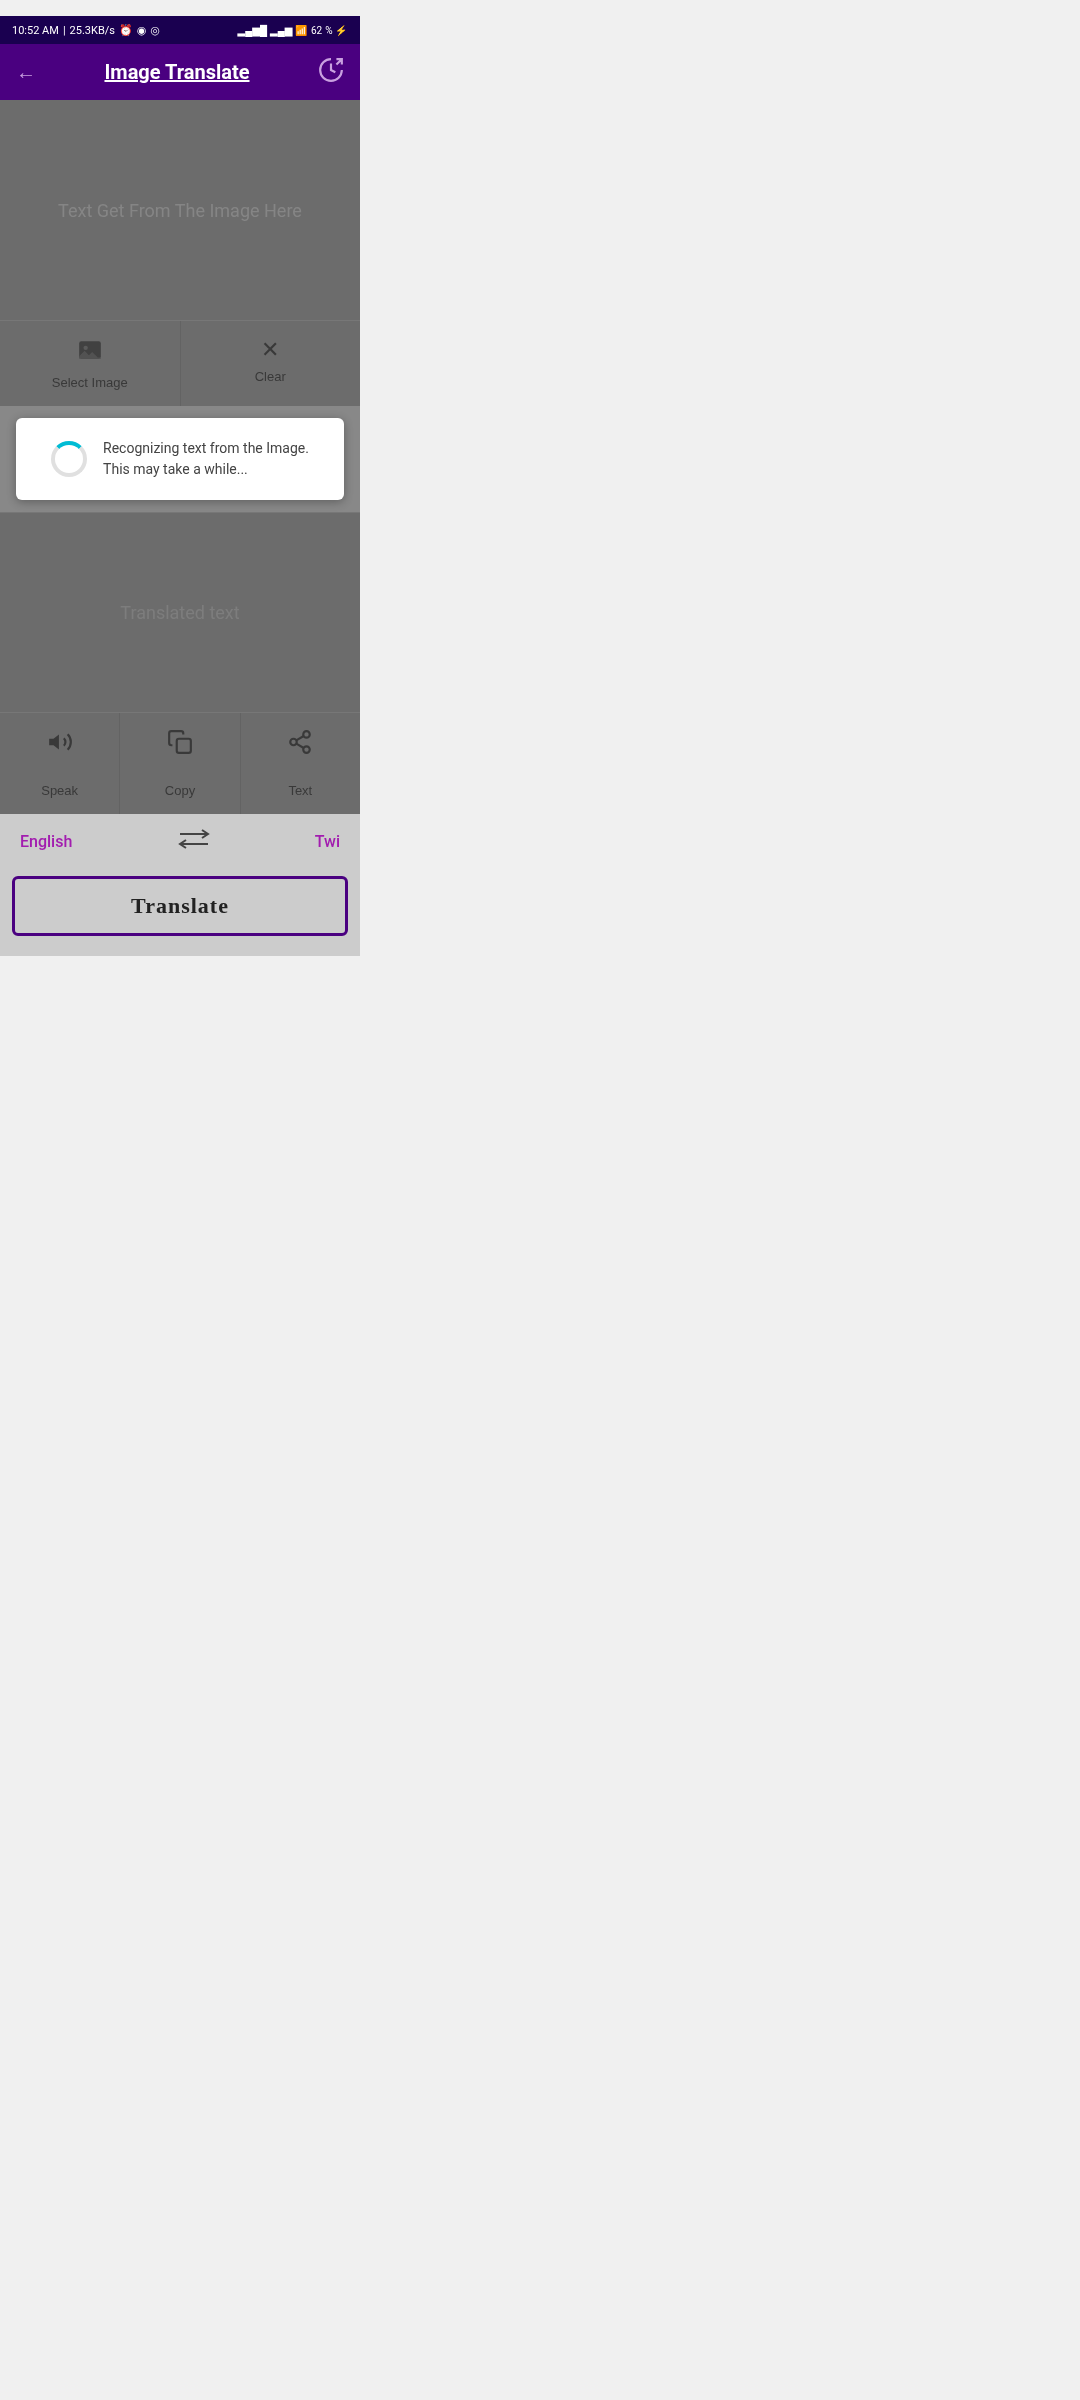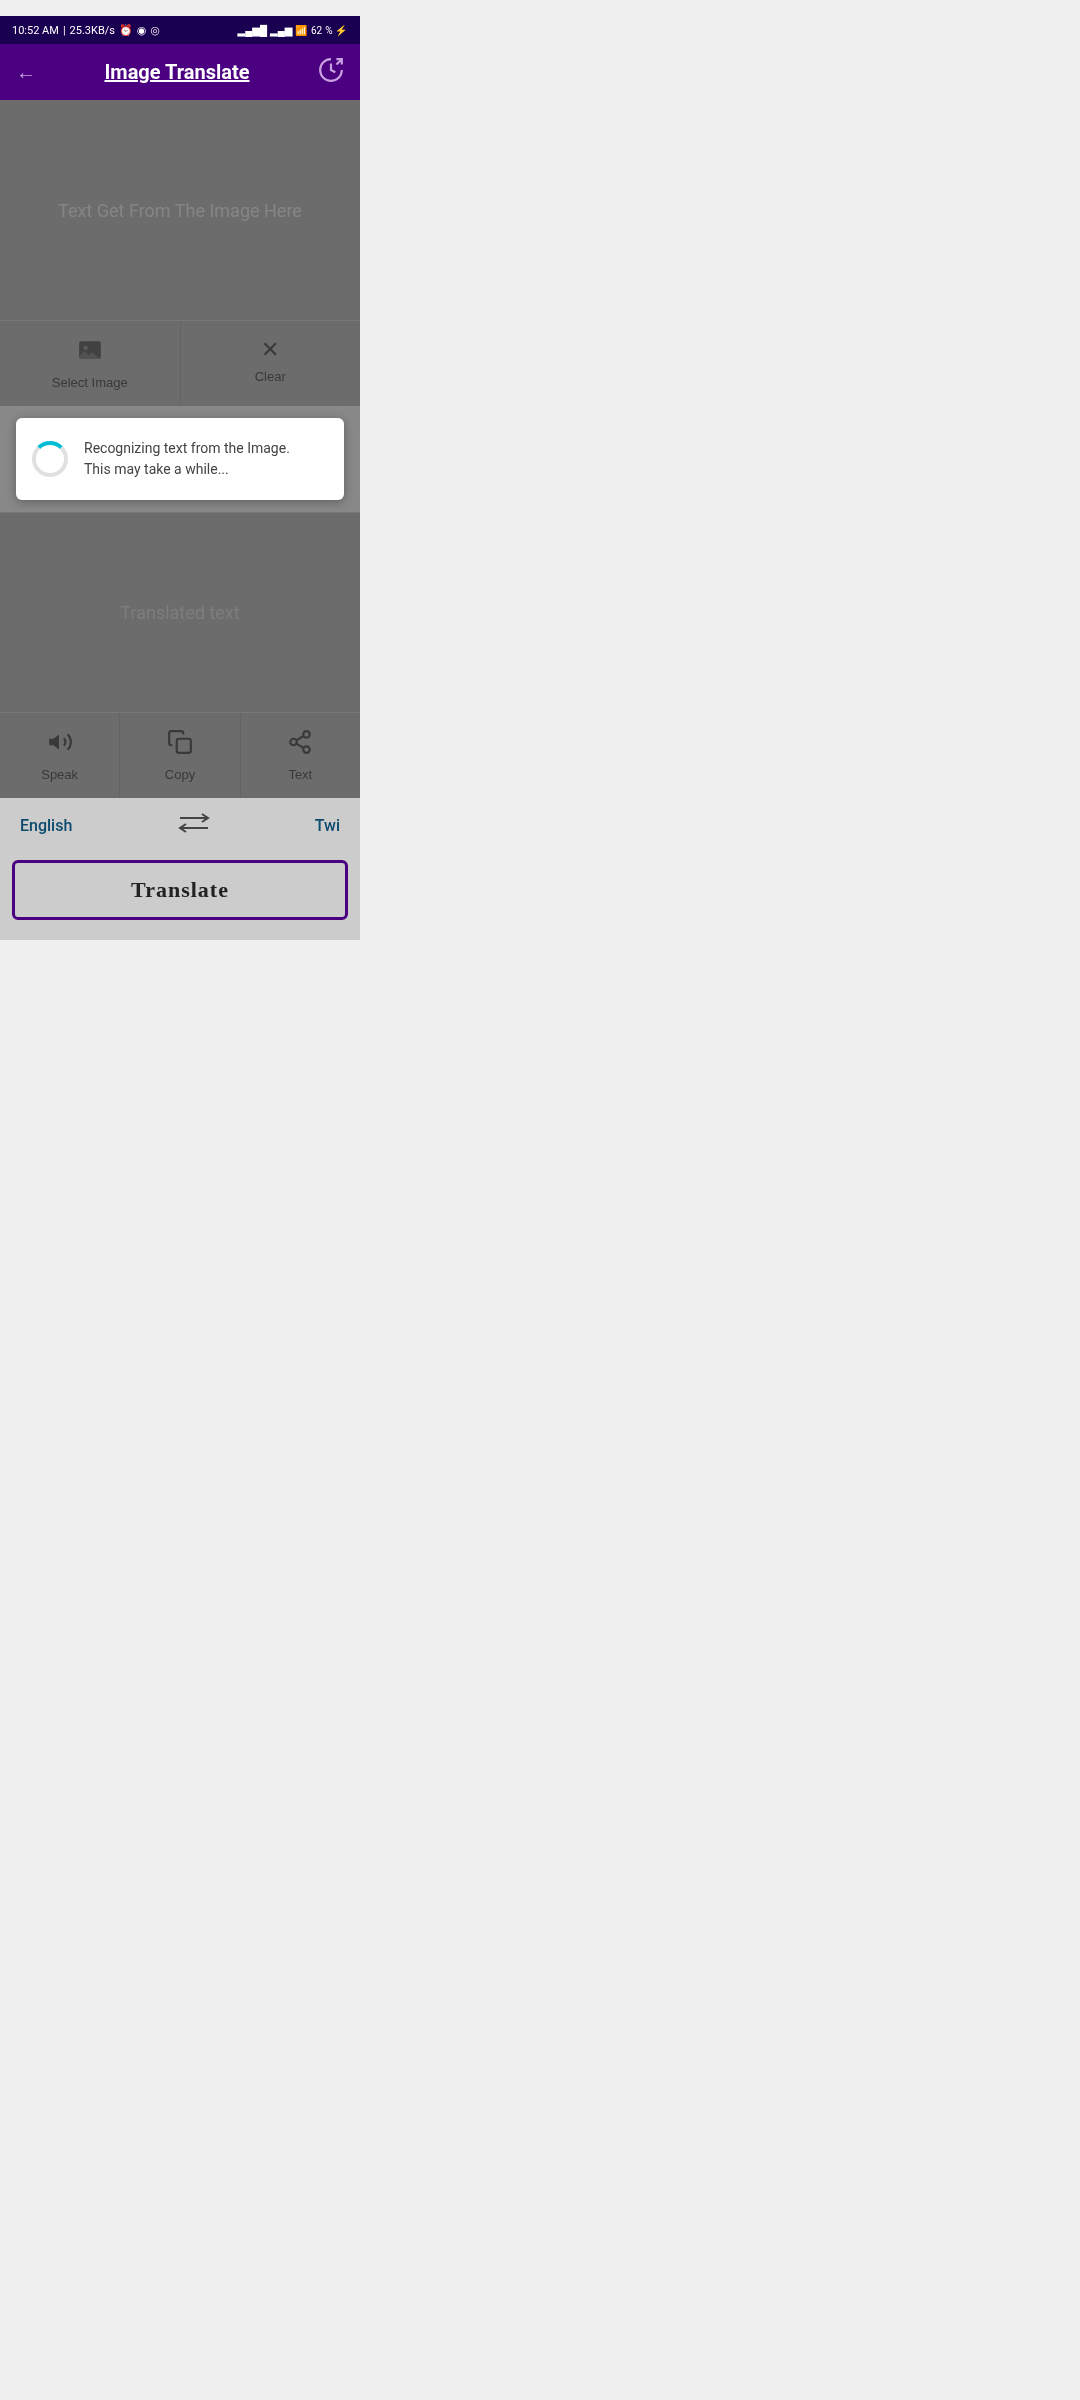--- a/index.html
+++ b/index.html
@@ -99,20 +99,21 @@
       background: white;
       border-radius: 6px;
       padding: 20px 16px;
       margin: 0 16px;
       display: flex;
       align-items: center;
       gap: 16px;
       position: relative;
       z-index: 10;
       box-shadow: 0 2px 10px rgba(0,0,0,0.3);
+      justify-content: center;
     }
     .spinner {
       width: 36px;
       height: 36px;
       border: 4px solid #e0e0e0;
       border-top: 4px solid #00bcd4;
       border-radius: 50%;
       animation: spin 1s linear infinite;
       flex-shrink: 0;
     }
@@ -150,39 +151,39 @@
     }
     .bottom-btn {
       flex: 1;
       background: #888;
       border: none;
       border-right: 1px solid #777;
       padding: 16px 8px;
       display: flex;
       flex-direction: column;
       align-items: center;
-      gap: 6px;
+      gap: 22px;
       cursor: pointer;
       color: #222;
       font-size: 13px;
     }
     .bottom-btn:last-child { border-right: none; }
     .bottom-btn .btn-icon { font-size: 22px; color: #222; }
 
     
     .language-bar {
       background: #ccc;
       padding: 14px 20px;
       display: flex;
       align-items: center;
       justify-content: space-between;
     }
     .lang-label {
       font-size: 16px;
-      color: #0c4a6e;
+      color: #a21caf;
       font-weight: 500;
     }
     .swap-icon {
       font-size: 18px;
       color: #444;
     }
 
     
     .translate-btn-container {
       background: #ccc;

